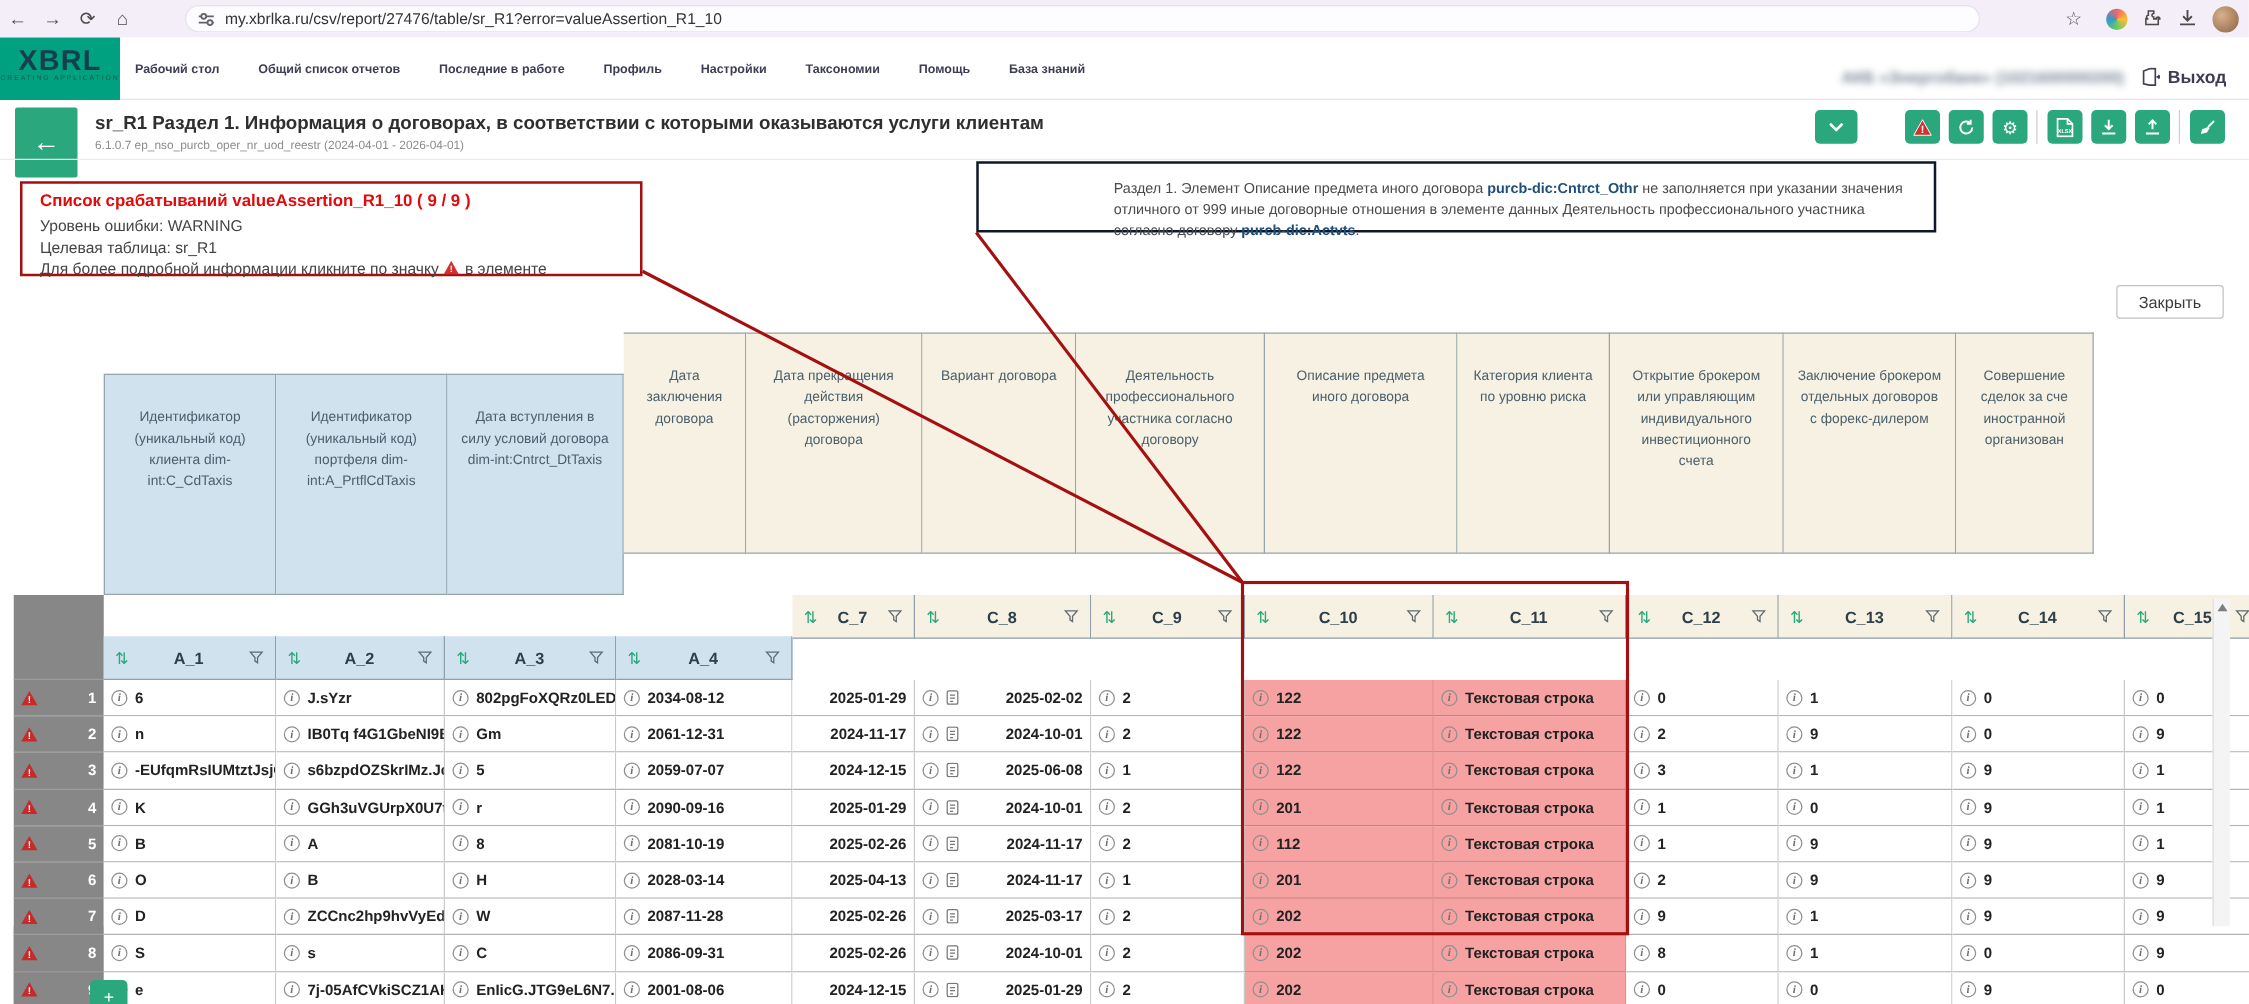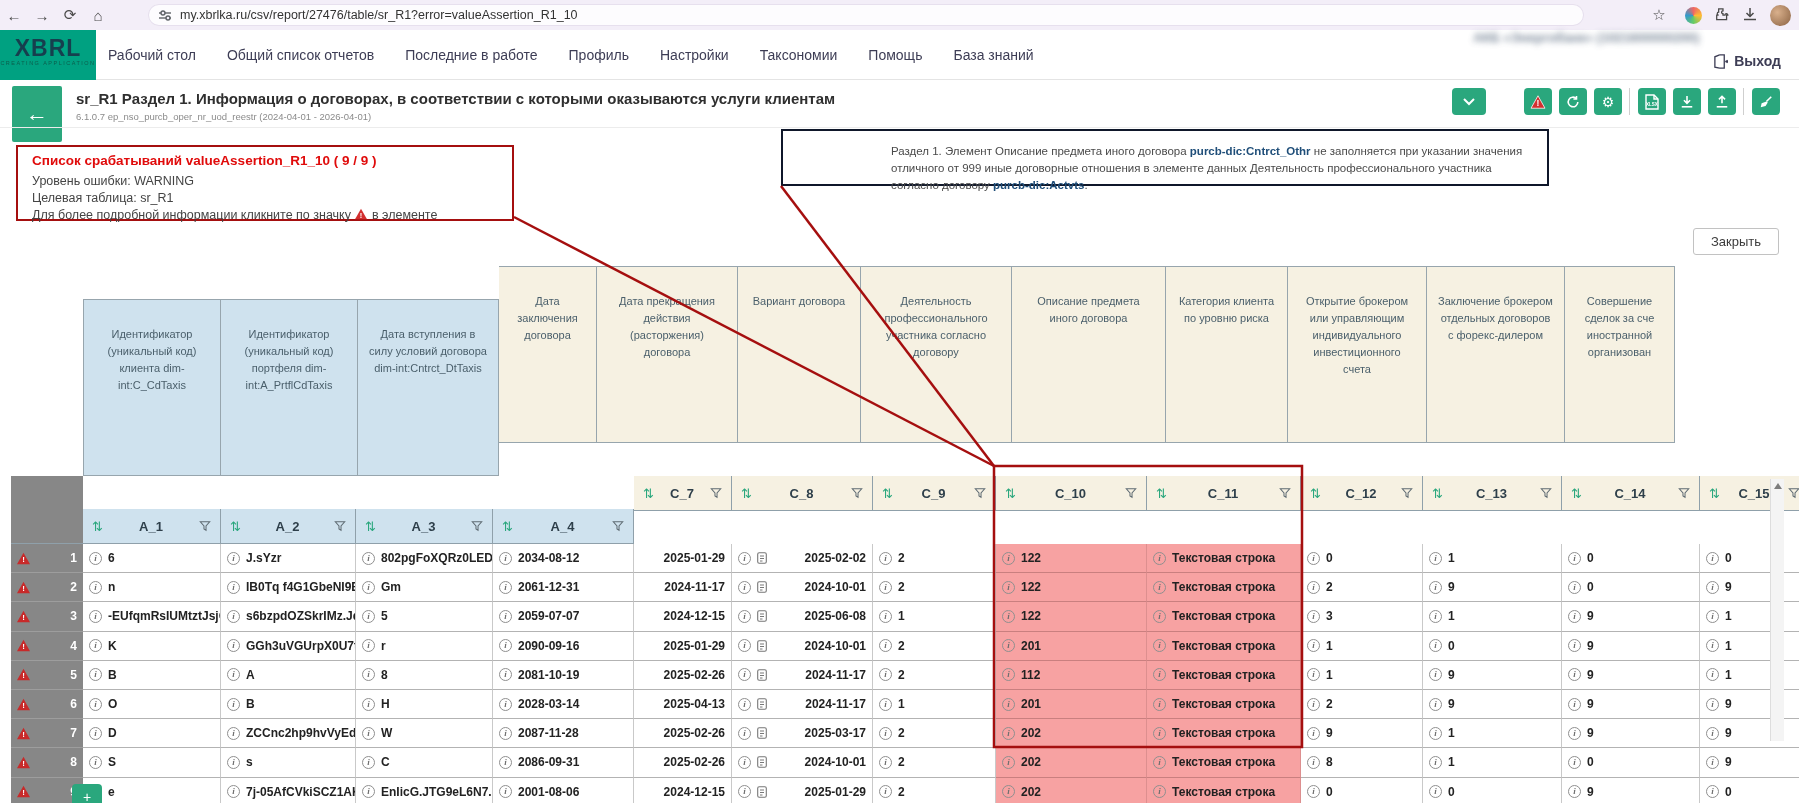--- a/index.html
+++ b/index.html
@@ -23,23 +23,23 @@
 
   
   #nav-bar { position:absolute; left:0; top:30px; width:1799px; height:50px;
     background:#fff; border-bottom:1px solid #e4e4e4; }
   #logo { position:absolute; left:0; top:0; width:96px; height:50px; background:#00a181;
     color:#163f4e; text-align:center; cursor:pointer; }
   #logo .l1 { font-size:23px; font-weight:bold; letter-spacing:1px; line-height:36px; }
   #logo .l2 { font-size:5.5px; letter-spacing:1.5px; color:#0b5d4c; margin-top:-6px; }
   #menu { position:absolute; left:108px; top:0; height:50px; display:flex; gap:31px;
     align-items:center; }
-  .menu-item { font-size:14px; font-weight:normal; color:#3d3d55; cursor:pointer; white-space:nowrap; }
+  .menu-item { font-size:10px; font-weight:bold; color:#3d3d55; cursor:pointer; white-space:nowrap; }
   #nav-right { position:absolute; right:18px; top:0; height:62px; display:flex;
-    gap:14px; }
+    align-items:center; gap:14px; }
   #account-redacted { font-size:13px; font-weight:bold; color:#5a6b80;
     filter:blur(3px); opacity:.8; }
   #logout { display:flex; align-items:center; gap:6px; cursor:pointer; }
   #logout span { font-size:14px; font-weight:bold; color:#3d3d55; }
 
   
   #back-btn { position:absolute; left:12px; top:86px; width:50px; height:56px;
     background:#2aa77d; color:#fff; border:none; border-radius:2px; font-size:22px;
     cursor:pointer; }
   #page-title { position:absolute; left:76px; top:90px; font-size:15px; font-weight:bold;

